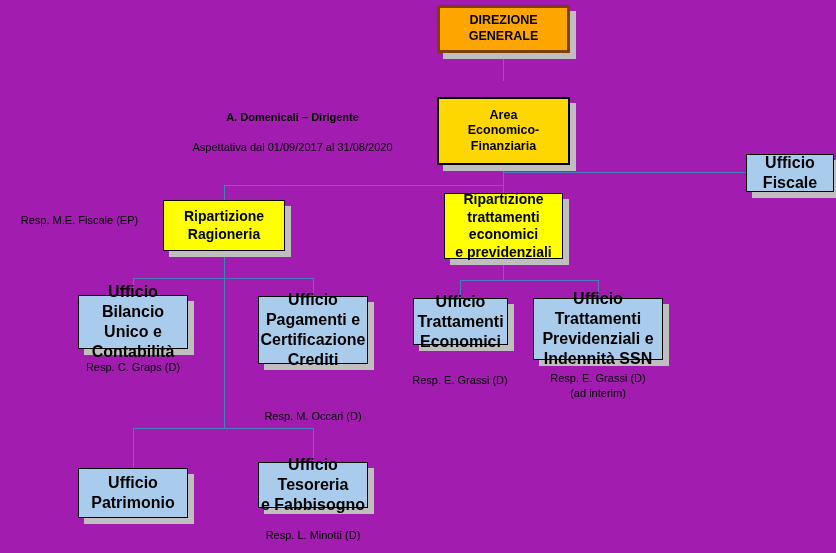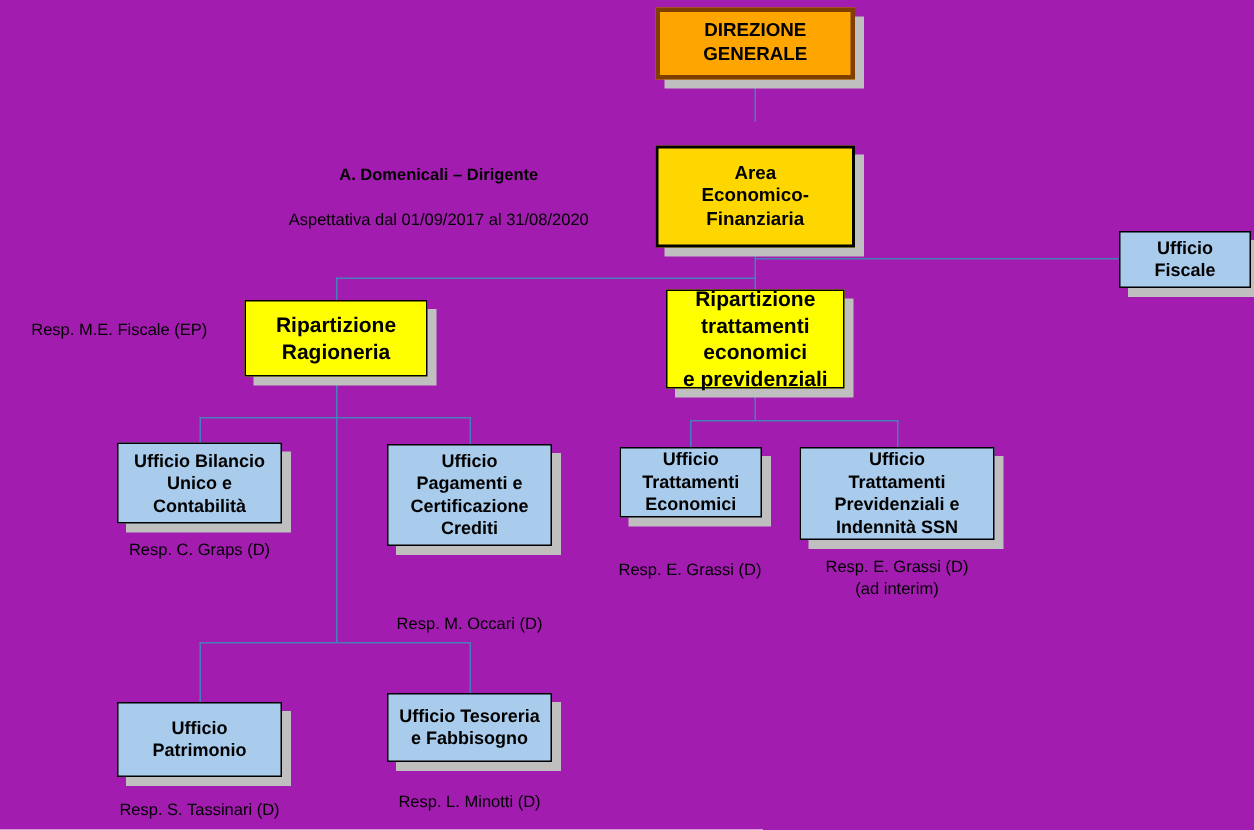--- a/index.html
+++ b/index.html
@@ -40,21 +40,21 @@
     font-size: 12.5px;
   }
   .lvl3 {
     background: var(--level3_fill, #FFFF00);
     border: 1px solid var(--border, #000);
     font-size: 14px;
   }
   .lvl4 {
     background: var(--level4_fill, #A9CCEC);
     border: 1px solid var(--border, #000);
-    font-size: 12px;
+    font-size: 16px;
   }
   .ann {
     position: absolute;
     font-size: 11px;
     color: #000;
     text-align: center;
     white-space: pre-line;
     line-height: 1.35;
   }
   .ann-bold { font-weight: bold; }
@@ -132,17 +132,16 @@
 
   <div class="ann" style="left:53px;  top:360px; width:160px;">Resp. C. Graps (D)</div>
 
   <div class="ann" style="left:233px; top:372px; width:160px;margin-top:37px;">Resp. M. Occari (D)</div>
 
   <div class="ann" style="left:380px; top:373px; width:160px;">Resp. E. Grassi (D)</div>
 
   <div class="ann" style="left:518px; top:371px; width:160px;">Resp. E. Grassi (D)
 (ad interim)</div>
 
-  <div class="ann" style="left:53px;  top:533px; width:160px;">Resp. S. Tassinari (D)</div>
 
   <div class="ann" style="left:233px; top:528px; width:160px;">Resp. L. Minotti (D)</div>
 
 </div>
 
 </body></html>

